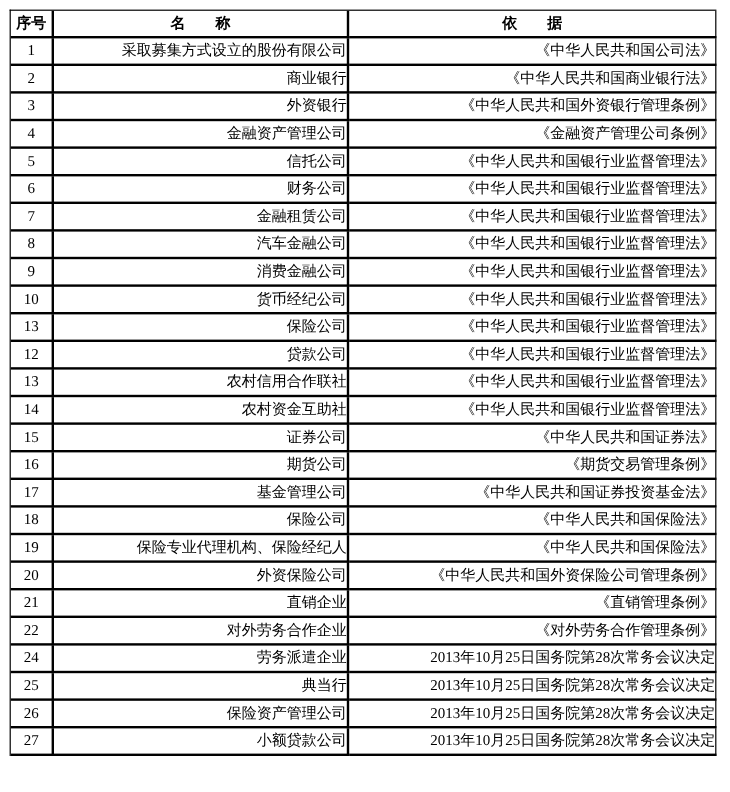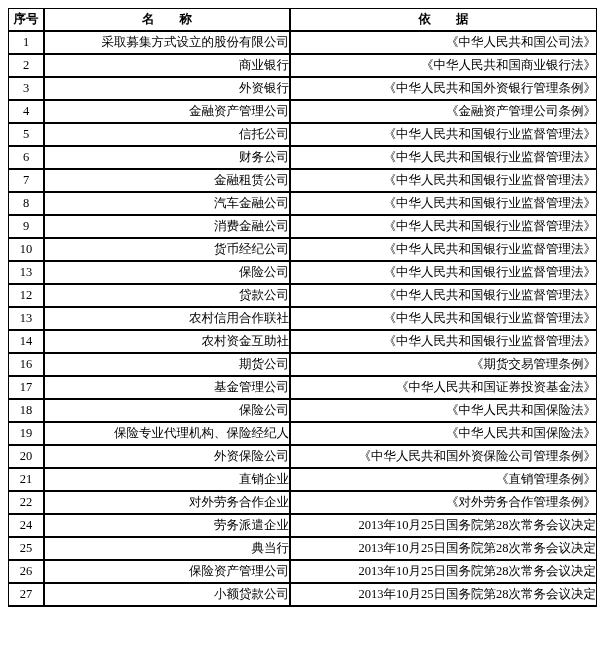--- a/index.html
+++ b/index.html
@@ -151,20 +151,25 @@
       <td class="c-name">农村信用合作联社</td>
       <td class="c-basis">《中华人民共和国银行业监督管理法》</td>
     </tr>
 
     <tr>
       <td class="c-no">14</td>
       <td class="c-name">农村资金互助社</td>
       <td class="c-basis">《中华人民共和国银行业监督管理法》</td>
     </tr>
 
+    <tr>
+      <td class="c-no">15</td>
+      <td class="c-name">证券公司</td>
+      <td class="c-basis">《中华人民共和国证券法》</td>
+    </tr>
 
     <tr>
       <td class="c-no">16</td>
       <td class="c-name">期货公司</td>
       <td class="c-basis">《期货交易管理条例》</td>
     </tr>
 
     <tr>
       <td class="c-no">17</td>
       <td class="c-name">基金管理公司</td>

